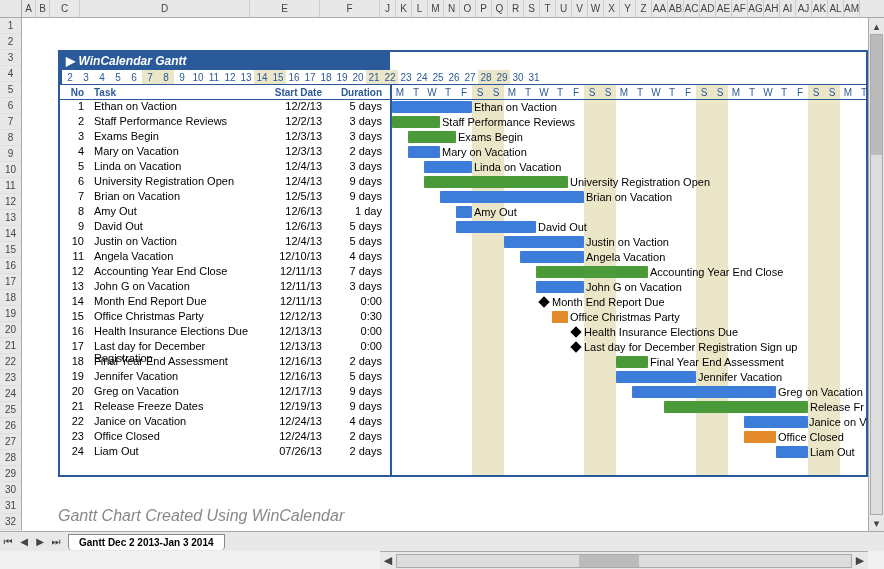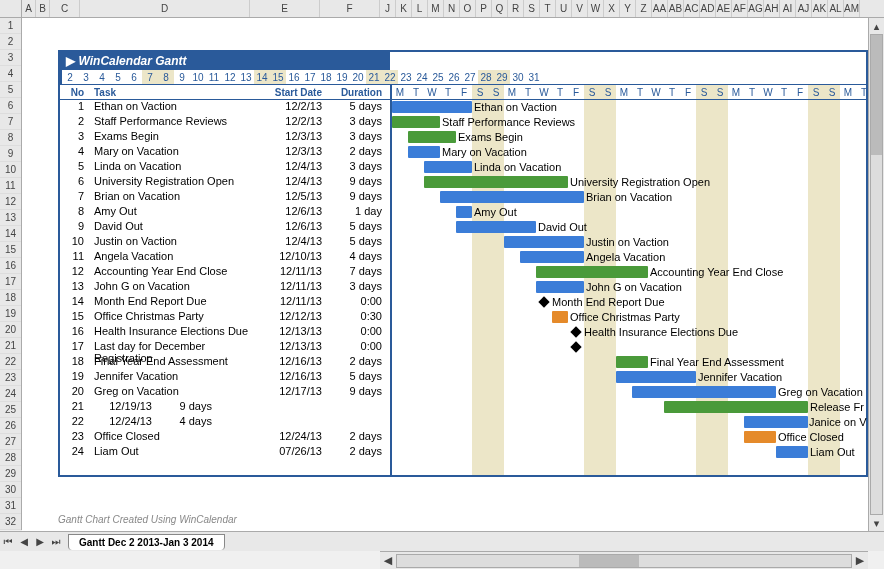--- a/index.html
+++ b/index.html
@@ -109,21 +109,21 @@
     background:#000;
     transform:rotate(45deg);
   }
   .bar-label {
     position:absolute; top:0; height:15px; line-height:15px;
     white-space:nowrap; color:#000; font-size:11px;
   }
   .footer-note {
     position:absolute;
     left:36px; bottom:6px;
-    color:#888; font-size:10px; font-style:italic;
+    color:#888; font-size:16px; font-style:italic;
   }
   .tabbar {
     position:absolute;
     left:0; right:0; bottom:18px;
     height:20px;
     background:#e8e8e8;
     display:flex;
     align-items:center;
     border-top:1px solid #aaa;
     font-size:10px;
@@ -656,20 +656,21 @@
           <div class="body-right">
             <div class="wkcol" style="left: 80px;"></div>
             <div class="wkcol" style="left: 96px;"></div>
             <div class="wkcol" style="left: 192px;"></div>
             <div class="wkcol" style="left: 208px;"></div>
             <div class="wkcol" style="left: 304px;"></div>
             <div class="wkcol" style="left: 320px;"></div>
             <div class="wkcol" style="left: 416px;"></div>
             <div class="wkcol" style="left: 432px;"></div>
             <div class="diamond" style="left: 180px;"></div>
+            <div class="bar-label" style="left: 192px;">Last day for December Registration Sign up</div>
           </div>
         </div>
         <div class="body-row">
           <div class="body-left">
             <div class="col-no">18</div>
             <div class="col-task">Final Year End Assessment</div>
             <div class="col-start">12/16/13</div>
             <div class="col-dur">2 days</div>
           </div>
           <div class="body-right">
@@ -721,39 +722,41 @@
             <div class="wkcol" style="left: 320px;"></div>
             <div class="wkcol" style="left: 416px;"></div>
             <div class="wkcol" style="left: 432px;"></div>
             <div class="bar blue" style="left: 240px; width: 144px;"></div>
             <div class="bar-label" style="left: 386px;">Greg on Vacation</div>
           </div>
         </div>
         <div class="body-row">
           <div class="body-left">
             <div class="col-no">21</div>
+            <div class="col-task">Release Freeze Dates</div>
             <div class="col-start">12/19/13</div>
             <div class="col-dur">9 days</div>
           </div>
           <div class="body-right">
             <div class="wkcol" style="left: 80px;"></div>
             <div class="wkcol" style="left: 96px;"></div>
             <div class="wkcol" style="left: 192px;"></div>
             <div class="wkcol" style="left: 208px;"></div>
             <div class="wkcol" style="left: 304px;"></div>
             <div class="wkcol" style="left: 320px;"></div>
             <div class="wkcol" style="left: 416px;"></div>
             <div class="wkcol" style="left: 432px;"></div>
             <div class="bar green" style="left: 272px; width: 144px;"></div>
             <div class="bar-label" style="left: 418px;">Release Fr</div>
           </div>
         </div>
         <div class="body-row">
           <div class="body-left">
             <div class="col-no">22</div>
+            <div class="col-task">Janice on Vacation</div>
             <div class="col-start">12/24/13</div>
             <div class="col-dur">4 days</div>
           </div>
           <div class="body-right">
             <div class="wkcol" style="left: 80px;"></div>
             <div class="wkcol" style="left: 96px;"></div>
             <div class="wkcol" style="left: 192px;"></div>
             <div class="wkcol" style="left: 208px;"></div>
             <div class="wkcol" style="left: 304px;"></div>
             <div class="wkcol" style="left: 320px;"></div>

